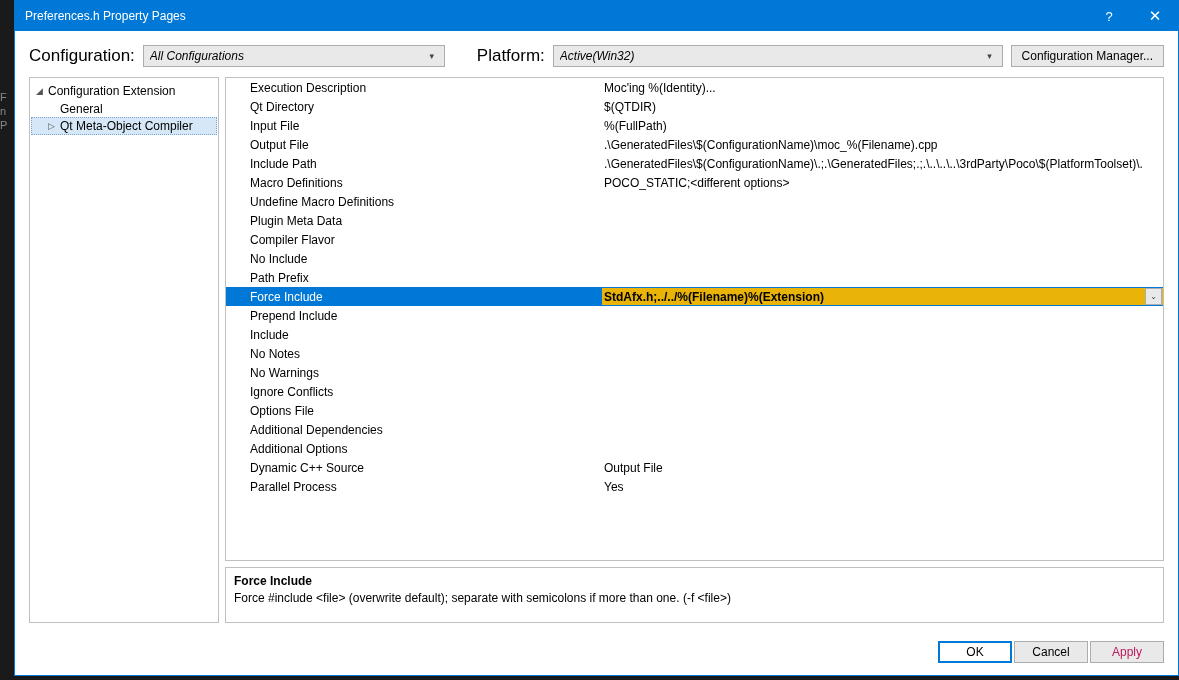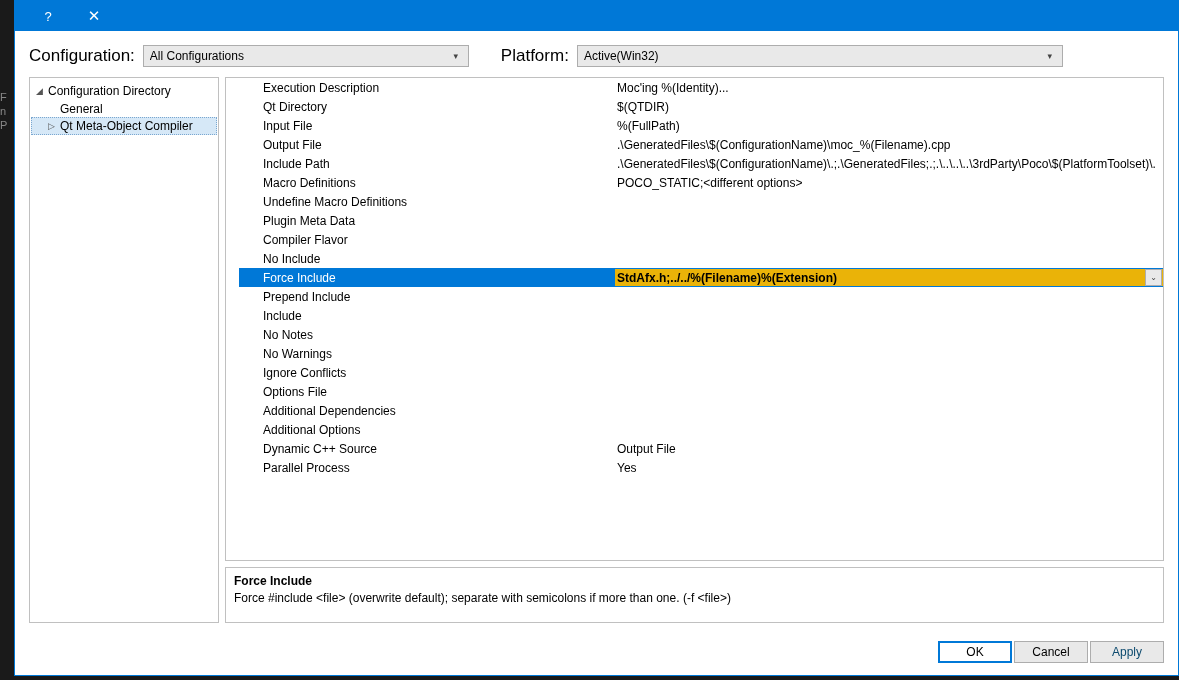--- a/index.html
+++ b/index.html
@@ -54,21 +54,21 @@
     .combo {
       height: 22px;
       border: 1px solid #adadad;
       background: #e9e9e9;
       display: flex;
       align-items: center;
       padding: 0 4px 0 6px;
       font-size: 12px;
       position: relative;
     }
-    .combo-text { flex: 1; white-space: nowrap; overflow: hidden; }
+    .combo-text { flex: 1; white-space: nowrap; overflow: hidden; font-style: italic; }
     .combo-arrow {
       width: 16px;
       text-align: center;
       font-size: 9px;
       color: #444;
     }
     .combo.config { width: 326px; }
     .combo.platform { width: 486px; }
     .btn {
       height: 22px;
@@ -123,21 +123,20 @@
       flex-direction: column;
       gap: 6px;
       min-height: 0;
     }
     .grid-panel {
       flex: 1;
       border: 1px solid #c0c0c0;
       background: #fff;
       overflow: hidden;
       position: relative;
-      padding-left: 13px;
     }
     .prop-row {
       display: flex;
       height: 19px;
       align-items: center;
       font-size: 12px;
       border-bottom: 0px solid transparent;
     }
     .prop-label {
       width: 376px;
@@ -198,64 +197,68 @@
       font-size: 12px;
       display: flex;
       align-items: center;
       justify-content: center;
       cursor: pointer;
     }
     .dlg-btn.default {
       border: 2px solid #0078d7;
       background: #fff;
     }
-    .dlg-btn.disabled { color: #0c4a6e; }
+    .dlg-btn.disabled { color: #be185d; }
     .side-fragment {
       position: absolute;
       left: 0;
       top: 90px;
       width: 10px;
       color: #888;
       font-size: 11px;
       line-height: 14px;
     }
   </style>
 </head>
 <body>
 
 <div class="side-fragment">F<br>n<br>P</div>
 
 <div class="dialog">
   <div class="titlebar">
+    <span class="titlebar-title">Preferences.h Property Pages</span>
     <div class="titlebar-btn">
         <span>?</span>
       </div>
     <div class="titlebar-btn close">
         <span>✕</span>
       </div>
   </div>
 
   <div class="toolbar">
     <label>Configuration:</label>
     <div class="combo config">
       <span class="combo-text">All Configurations</span>
       <span class="combo-arrow">▾</span>
     </div>
     <label style="margin-left:24px;">Platform:</label>
     <div class="combo platform">
       <span class="combo-text">Active(Win32)</span>
       <span class="combo-arrow">▾</span>
     </div>
+    <div class="btn cfg-mgr-btn">
+      <span>Configuration Manager...</span>
+    </div>
   </div>
 
   <div class="body-area">
     <div class="tree-panel">
       <div class="tree-item">
         <span class="exp">◢</span>
-        <span>Configuration Directory</span>
+        <span>Configuration Extension</span>
       </div>
       <div class="tree-item level1">
         <span class="exp"></span>
         <span>General</span>
       </div>
       <div class="tree-item level1 selected">
         <span class="exp">▷</span>
         <span>Qt Meta-Object Compiler</span>
       </div>
     </div>
@@ -293,20 +296,24 @@
           <div class="prop-row">
             <div class="prop-label">Plugin Meta Data</div>
             <div class="prop-value"></div>
           </div>
           <div class="prop-row">
             <div class="prop-label">Compiler Flavor</div>
             <div class="prop-value"></div>
           </div>
           <div class="prop-row">
             <div class="prop-label">No Include</div>
+            <div class="prop-value"></div>
+          </div>
+          <div class="prop-row">
+            <div class="prop-label">Path Prefix</div>
             <div class="prop-value"></div>
           </div>
           <div class="prop-row selected">
             <div class="prop-label">Force Include</div>
             <div class="prop-value">
               <span class="val-text">StdAfx.h;../../%(Filename)%(Extension)</span>
               <span class="dd-arrow">⌄</span>
             </div>
           </div>
           <div class="prop-row">

